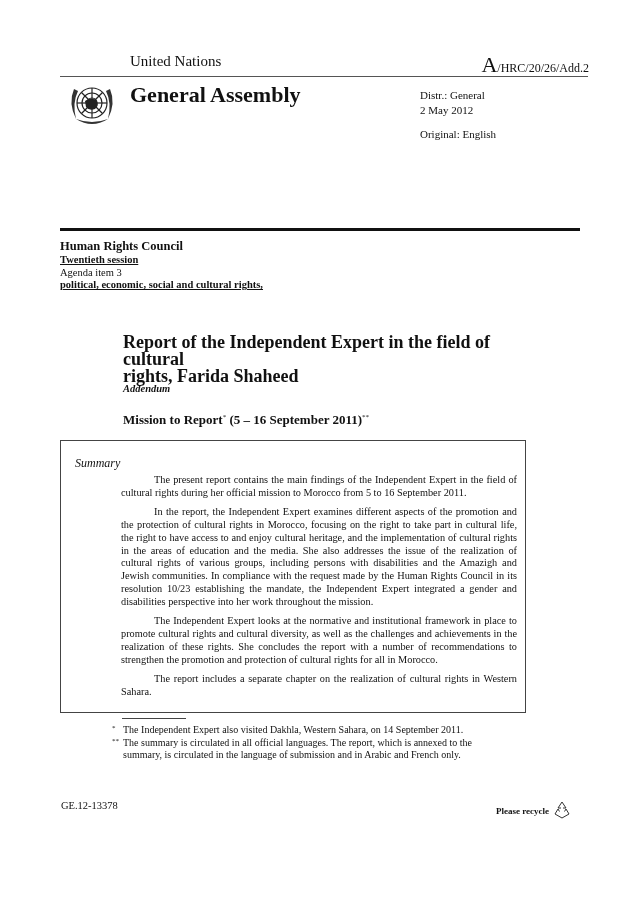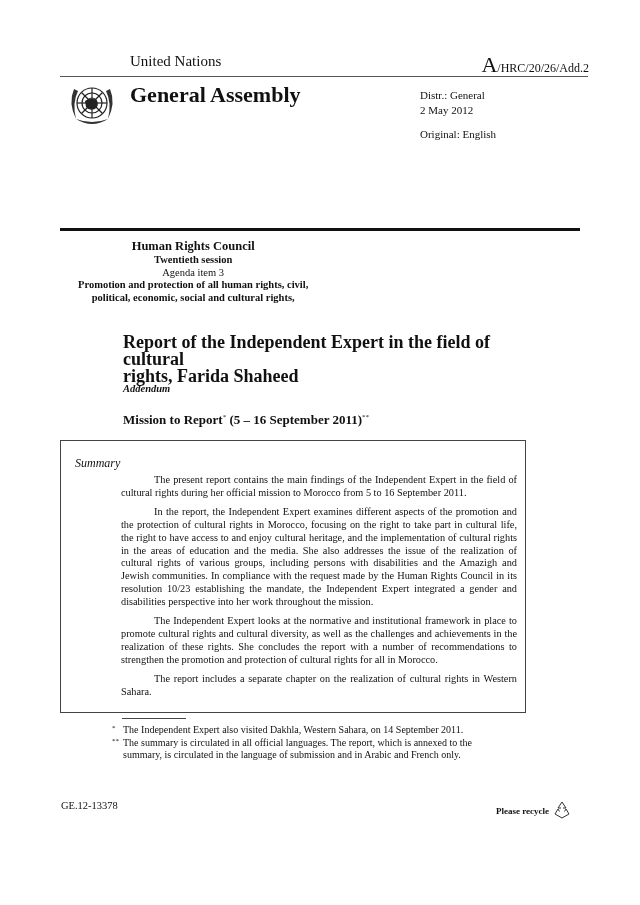--- a/index.html
+++ b/index.html
@@ -12,23 +12,23 @@
   .header-rule-1 { left: 60px; top: 76px; width: 528px; height: 1px; background: #555; }
 
   .emblem { left: 60px; top: 79px; width: 64px; height: 50px; }
   .ga-title { left: 130px; top: 82px; font-size: 22px; font-weight: bold; }
 
   .distr { left: 420px; top: 88px; font-size: 11px; line-height: 15px; }
   .original { left: 420px; top: 128px; font-size: 11px; }
 
   .header-rule-2 { left: 60px; top: 228px; width: 520px; height: 3px; background: #111; }
 
-  .council-block { left: 78px; top: 239px; font-size: 10.5px; line-height: 12.6px; text-align: center; }
+  .council-block { left: 60px; top: 239px; font-size: 10.5px; line-height: 12.6px; }
   .council-block .hrc { font-size: 12.5px; font-weight: bold; line-height: 15px; }
-  .council-block .b { font-weight: bold; }
+  .council-block .b { font-weight: bold; text-decoration: underline; }
 
   .report-title { left: 123px; top: 334px; width: 400px; font-size: 18px; font-weight: bold; line-height: 17px; }
   .addendum { left: 123px; top: 383px; font-size: 10.5px; font-weight: bold; font-style: italic; }
   .mission { left: 123px; top: 412px; font-size: 13px; font-weight: bold; }
   .mission sup { font-size: 7px; font-weight: normal; }
 
   .summary-box { left: 60px; top: 440px; width: 466px; height: 273px; border: 1px solid #444; box-sizing: border-box; }
   .summary-head { left: 75px; top: 456px; font-size: 12px; font-style: italic; }
   .summary-text { left: 121px; top: 474px; width: 396px; font-size: 10.3px; line-height: 12.9px; text-align: justify; }
   .summary-text p { margin: 0 0 6px 0; text-indent: 33px; }
@@ -75,21 +75,20 @@
   <div>2 May 2012</div>
 </div>
 <div class="abs original">Original: English</div>
 
 <div class="abs header-rule-2"></div>
 
 <div class="abs council-block">
   <div class="hrc">Human Rights Council</div>
   <div class="b">Twentieth session</div>
   <div>Agenda item 3</div>
-  <div class="b">Promotion and protection of all human rights, civil,</div>
   <div class="b">political, economic, social and cultural rights,</div>
 </div>
 
 <div class="abs report-title">
   <div>Report of the Independent Expert in the field of cultural</div>
   <div>rights, Farida Shaheed</div>
 </div>
 <div class="abs addendum">Addendum</div>
 <div class="abs mission"><span>Mission to Report</span><sup>*</sup><span> (5 – 16 September 2011)</span><sup>**</sup></div>
 

